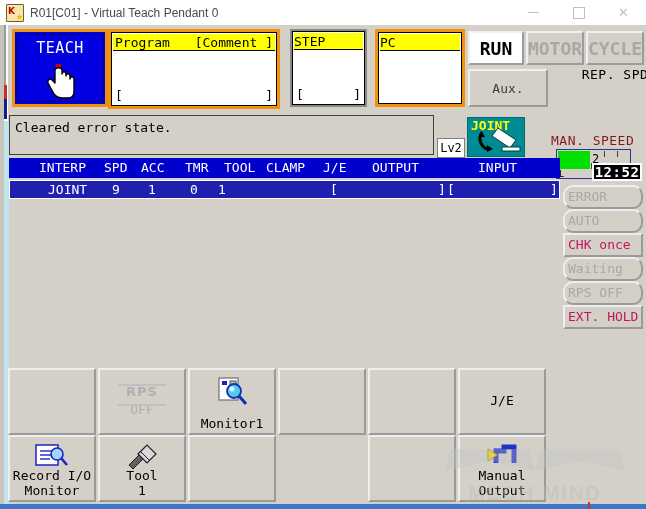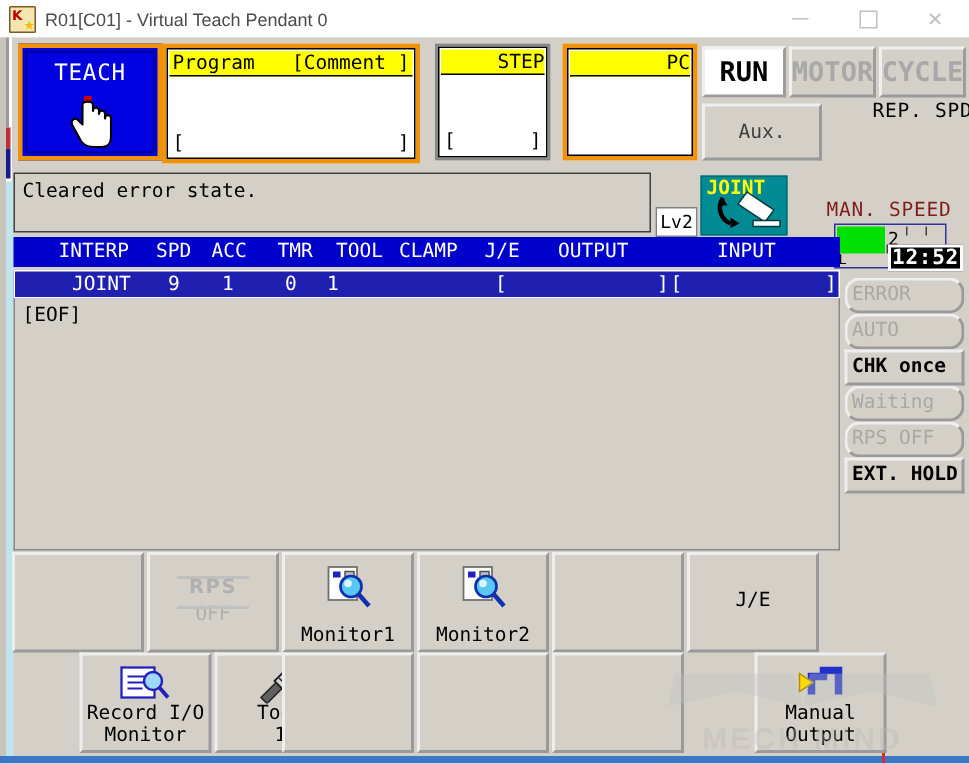--- a/index.html
+++ b/index.html
@@ -128,21 +128,21 @@
     height: 17px;
     background: #ffff00;
     color: #000000;
     font-size: 13px; line-height: 17px;
     box-sizing: border-box;
     white-space: nowrap;
     overflow: hidden;
     border-bottom: 1px solid #000000;
   }
   .hdr.split { display: flex; justify-content: space-between; padding: 0 2px; }
-  .hdr.center { text-align: right; }
+  .hdr.center { text-align: left; }
   .panel .brackets {
     position: absolute; left: 3px; right: 3px; bottom: 2px;
     font-size: 13px; color: #000000;
     display: flex; justify-content: space-between;
     line-height: 14px;
   }
 
   #panel-program { left: 100px; width: 172px; height: 80px; padding-left: 22px; }
   #panel-step    { left: 282px; width: 77px;  height: 78px; }
   #panel-pc      { left: 367px; width: 90px;  height: 78px; }
@@ -286,21 +286,21 @@
   .status-item {
     height: 24px;
     background: #d4d0c8;
     border: 2px outset #eeeeee;
     box-sizing: border-box;
     font-size: 13px; line-height: 20px;
     padding-left: 3px;
     white-space: nowrap;
     overflow: hidden;
   }
-  .status-item.on  { color: #000000; font-weight: bold; }
+  .status-item.on  { color: #be185d; }
   .status-item.off { color: #a8a8a8; border-radius: 10px; }
 
   
   .fkeys { position: absolute; left: 8px; top: 343px; width: 530px; height: 136px; display: flex; }
   .fcol { width: 88px; margin-right: 2px; }
   .fcell {
     position: relative;
     width: 88px; height: 67px;
     background: #d4d0c8;
     border: 2px outset #eeeeee;
@@ -308,21 +308,21 @@
     display: flex; flex-direction: column;
     align-items: center; justify-content: flex-end;
     padding-bottom: 2px;
     font-size: 13px; color: #000000;
     overflow: hidden;
   }
   .fcell.blank { }
   .fcell .flabel { line-height: 15px; text-align: center; white-space: nowrap; }
   .fcell .flabel.dim { color: #b0b0b0; }
   .fcell .ficon { position: absolute; top: 6px; left: 50%; transform: translateX(-50%); }
-  .fcell.two-line { justify-content: flex-end; margin-left: 45px; }
+  .fcell.two-line { justify-content: flex-end; }
   .rps-lines { position: absolute; top: 10px; left: 50%; transform: translateX(-50%); width: 48px; }
   .rps-lines div { height: 2px; background: #c0c0c0; margin: 4px 0; }
   .rps-text {
     position: absolute; top: 14px; left: 0; right: 0; text-align: center;
     color: #b0b0b0; font-size: 13px; font-weight: bold; letter-spacing: 1px;
     font-family: "DejaVu Sans", sans-serif;
   }
 
   
   .watermark {
@@ -474,23 +474,20 @@
       <span style="left:102px;">9</span>
       <span style="left:138px;">1</span>
       <span style="left:180px;">0</span>
       <span style="left:208px;">1</span>
       <span style="left:320px;">[</span>
       <span style="left:428px;">]</span>
       <span style="left:437px;">[</span>
       <span style="left:540px;">]</span>
     </div>
 
-    <div class="prog-area">
-      <div>[EOF]</div>
-    </div>
 
     <div class="clock">12:52</div>
     <div class="statuslist">
       <div class="status-item off">ERROR</div>
       <div class="status-item off">AUTO</div>
       <div class="status-item on">CHK once</div>
       <div class="status-item off">Waiting</div>
       <div class="status-item off">RPS OFF</div>
       <div class="status-item on">EXT. HOLD</div>
     </div>
@@ -542,31 +539,20 @@
             <circle cx="18" cy="15" r="7" fill="#59c8f0" stroke="#1030b0" stroke-width="1.8"></circle>
             <circle cx="16" cy="13" r="2.5" fill="#ffffff" opacity="0.8"></circle>
             <line x1="23" y1="20" x2="30" y2="28" stroke="#1030b0" stroke-width="3"></line>
           </svg>
           <div class="flabel">Monitor1</div>
         </div>
         <div class="fcell blank"></div>
       </div>
 
       <div class="fcol">
-        <div class="fcell">
-          <svg class="ficon" width="32" height="30" viewBox="0 0 32 30">
-            <rect x="3" y="2" width="19" height="22" fill="#ffffff" stroke="#707070" stroke-width="1.2"></rect>
-            <rect x="6" y="5" width="5" height="4" fill="#2020c0"></rect>
-            <rect x="14" y="5" width="6" height="5" fill="#c0c0c0" stroke="#505050" stroke-width="1"></rect>
-            <circle cx="18" cy="15" r="7" fill="#59c8f0" stroke="#1030b0" stroke-width="1.8"></circle>
-            <circle cx="16" cy="13" r="2.5" fill="#ffffff" opacity="0.8"></circle>
-            <line x1="23" y1="20" x2="30" y2="28" stroke="#1030b0" stroke-width="3"></line>
-          </svg>
-          <div class="flabel">Monitor2</div>
-        </div>
         <div class="fcell blank"></div>
       </div>
 
       <div class="fcol">
         <div class="fcell blank"></div>
         <div class="fcell blank"></div>
       </div>
 
       <div class="fcol">
         <div class="fcell" style="justify-content:center;">

